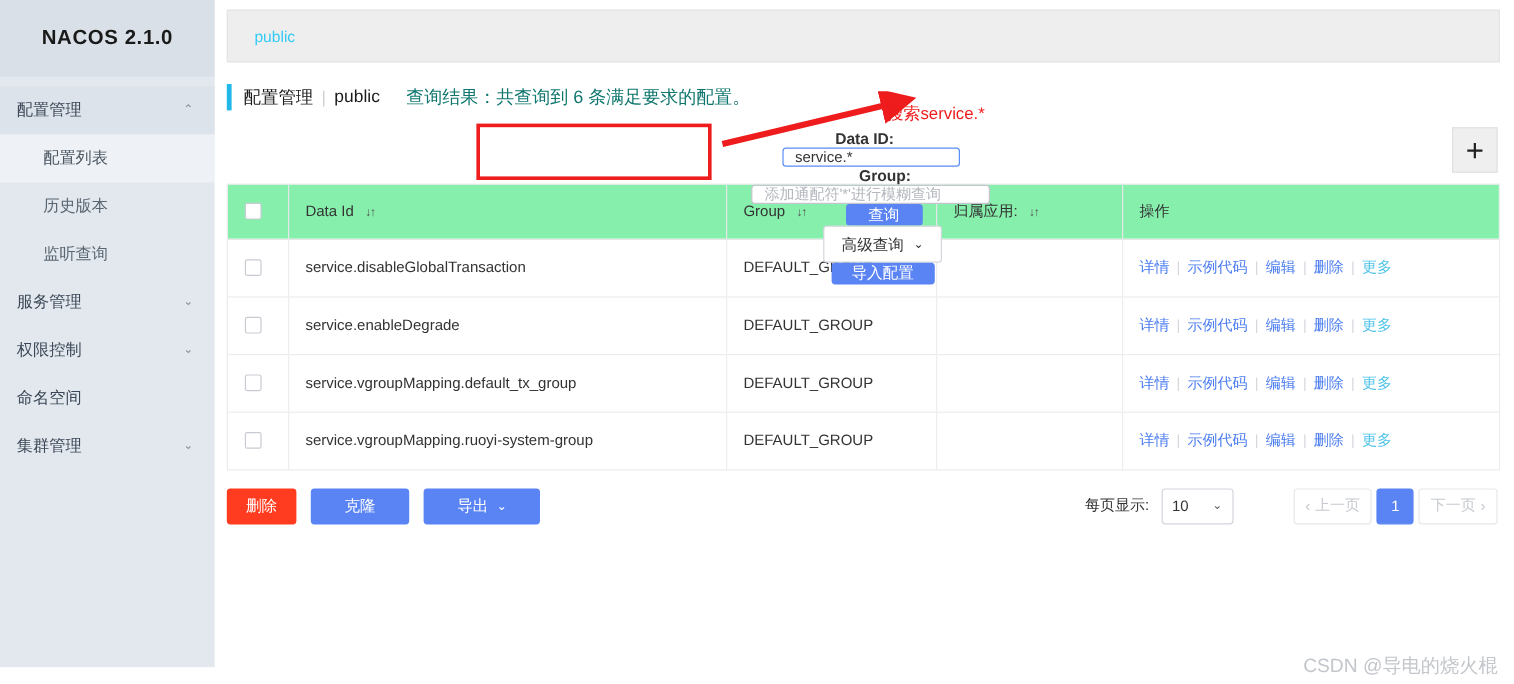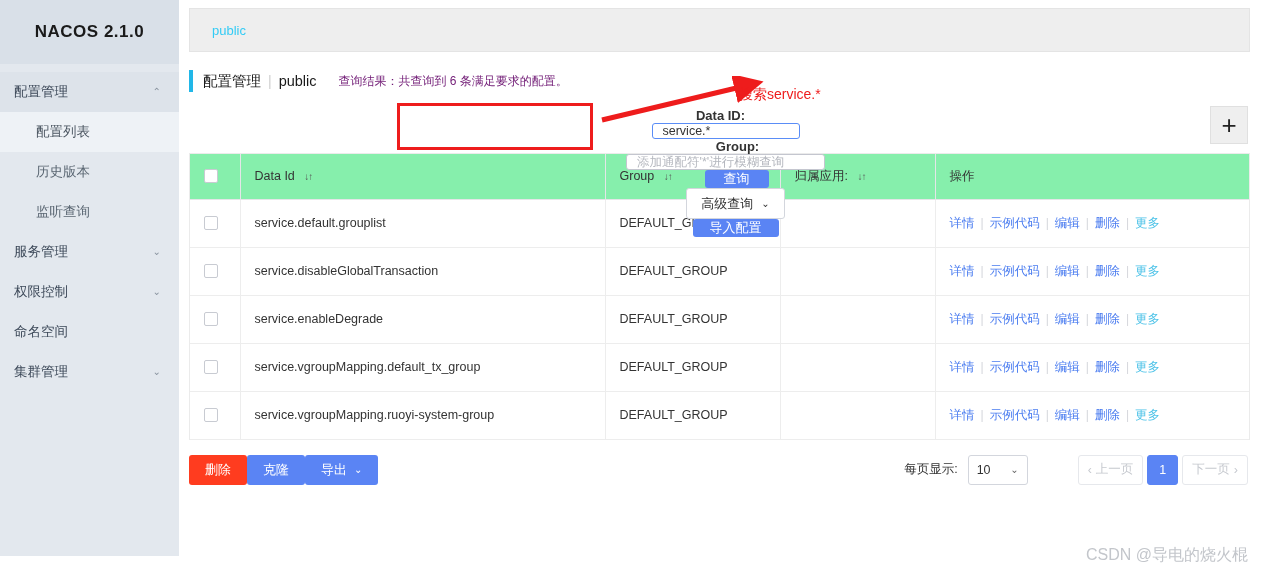--- a/index.html
+++ b/index.html
@@ -101,22 +101,22 @@
   }
   .page-title {
     font-size: 14.5px;
     color: #1a1a1a;
     font-weight: 500;
   }
   .title-sep { color: #cfcfcf; margin: 0 7px; font-size: 14px; }
   .title-ns { font-size: 14.5px; color: #1a1a1a; }
   .result-note {
     margin-left: 22px;
-    font-size: 12px;
-    color: #701a75;
+    font-size: 15px;
+    color: #0f766e;
     white-space: nowrap;
   }
 
   
   .search-row {
     margin: 14px 0 0 10px;
     height: 34px;
     display: flex;
     align-items: center;
     position: relative;
@@ -263,21 +263,21 @@
 
   
   .footer {
     margin: 14px 12px 0 10px;
     height: 32px;
     display: flex;
     align-items: center;
     position: relative;
   }
   .btn-del { background: #ff3c1f; color: #fff; padding: 0 16px; height: 30px; }
-  .btn-blue2 { background: #5a84f4; color: #fff; padding: 0 16px; height: 30px; margin-left: 0; }
+  .btn-blue2 { background: #5a84f4; color: #fff; padding: 0 28px; height: 30px; margin-left: 12px; }
   .btn-blue2.exp { gap: 7px; }
   .pager {
     position: absolute;
     right: 2px; top: 0;
     display: flex;
     align-items: center;
     height: 32px;
   }
   .per-page-lbl { font-size: 12.5px; color: #333; margin-right: 10px; }
   .sel {
@@ -414,29 +414,20 @@
             <th>
               <span>归属应用:</span>
               <span class="sort-ico">↓↑</span>
             </th>
             <th>
               <span>操作</span>
             </th>
           </tr>
         </thead>
         <tbody id="tbody">
-            <tr>
-              <td>
-                <span class="cbox"></span>
-              </td>
-              <td>service.default.grouplist</td>
-              <td>DEFAULT_GROUP</td>
-              <td></td>
-              <td class="actions"><span class="act">详情</span><span class="act-sep">|</span><span class="act">示例代码</span><span class="act-sep">|</span><span class="act">编辑</span><span class="act-sep">|</span><span class="act">删除</span><span class="act-sep">|</span><span class="act more">更多</span></td>
-            </tr>
             <tr>
               <td>
                 <span class="cbox"></span>
               </td>
               <td>service.disableGlobalTransaction</td>
               <td>DEFAULT_GROUP</td>
               <td></td>
               <td class="actions"><span class="act">详情</span><span class="act-sep">|</span><span class="act">示例代码</span><span class="act-sep">|</span><span class="act">编辑</span><span class="act-sep">|</span><span class="act">删除</span><span class="act-sep">|</span><span class="act more">更多</span></td>
             </tr>
             <tr>

